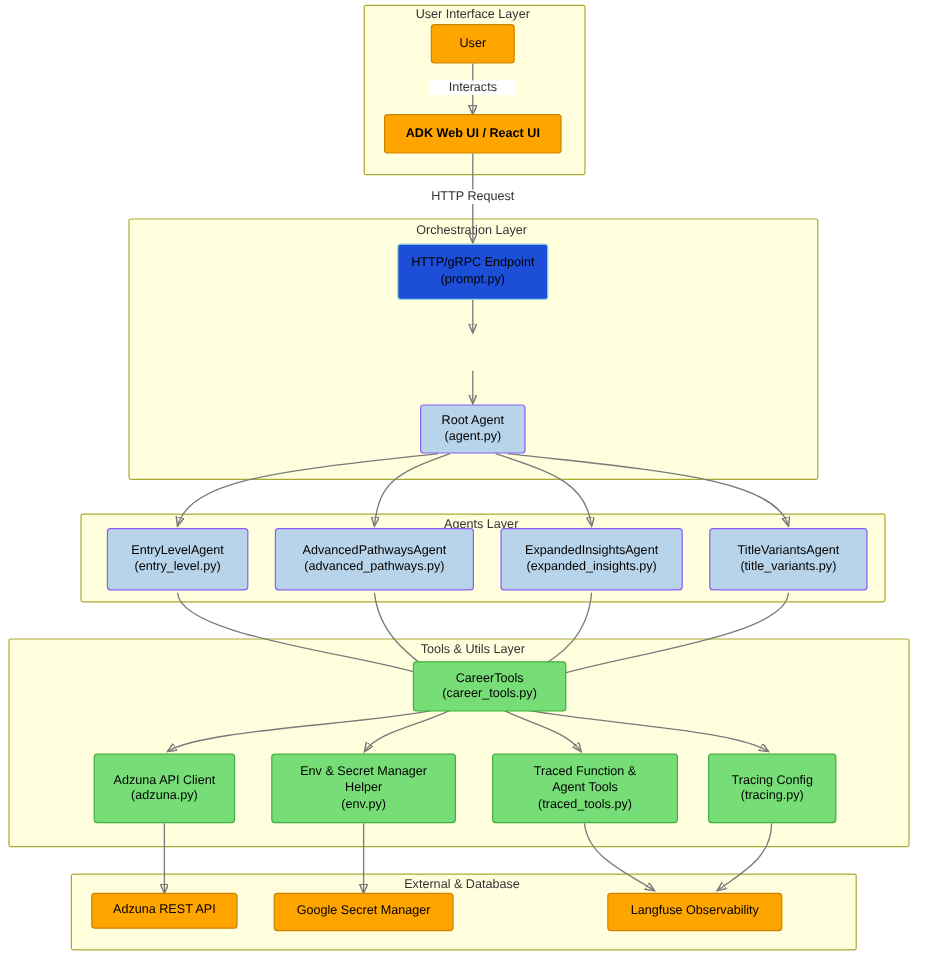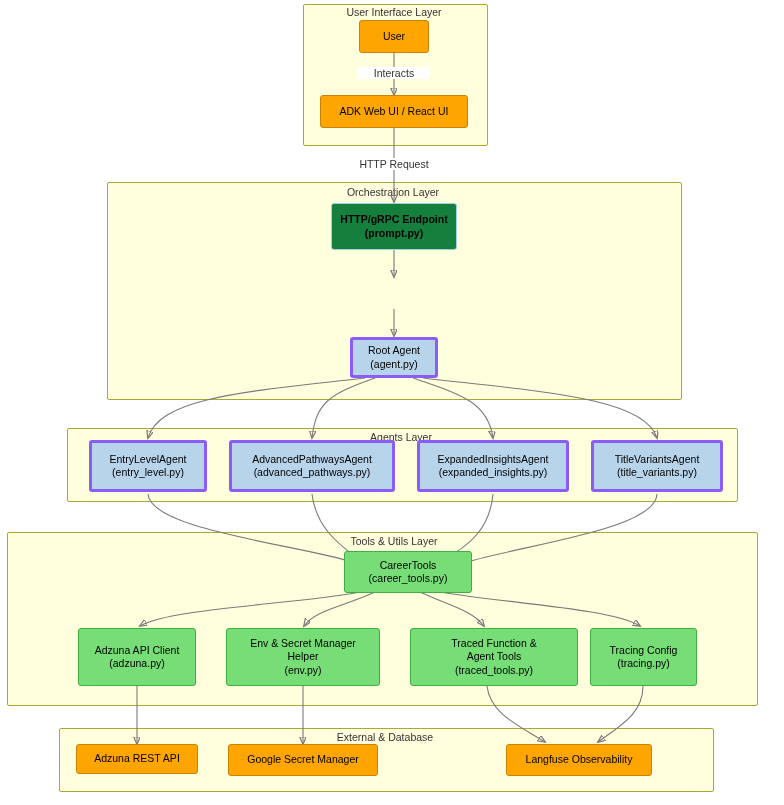--- a/index.html
+++ b/index.html
@@ -50,31 +50,30 @@
     padding: 14px 4px;
   }
   .node .sub {
     display: block;
   }
   .n-orange {
     background: #ffa500;
     border: 1px solid #cc8400;
   }
   .n-lightblue {
-    background: #15803d;
+    background: #1d4ed8;
     border: 1px solid #9ecfe0;
-    font-weight: bold;
   }
   .n-grey {
     background: #e0e4ea;
     border: 1px solid #9aa2ad;
   }
   .n-blue {
     background: #b8d4ea;
-    border: 3px solid #8b5cf6;
+    border: 1px solid #8b5cf6;
   }
   .n-green {
     background: #77dd77;
     border: 1px solid #3faf3f;
   }
   .edge-label {
     position: absolute;
     font-size: 10.5px;
     color: #333333;
     background: #ffffff;
@@ -149,21 +148,21 @@
     <path d="M643,686 C643,714 620,726 598,742" marker-end="url(#arrow)"></path>
   </svg>
 
   <div class="edge-label" style="left:394px; top:67px;">Interacts</div>
   <div class="edge-label" style="left:394px; top:158px;">HTTP Request</div>
 
   <div class="node n-orange" style="left:359px; top:20px; width:70px; height:33px;">
     <span>User</span>
   </div>
 
-  <div class="node n-orange" style="left:320px; top:95px; width:148px; height:33px;">
+  <div class="node n-orange" style="left:320px; top:95px; width:148px; height:33px;font-weight:bold;">
     <span>ADK Web UI / React UI</span>
   </div>
 
   <div class="node n-lightblue" style="left:331px; top:203px; width:126px; height:47px;">
     <span>HTTP/gRPC Endpoint</span>
     <span class="sub">(prompt.py)</span>
   </div>
 
 
   <div class="node n-blue" style="left:350px; top:337px; width:88px; height:41px;">
@@ -200,21 +199,21 @@
     <span>Adzuna API Client</span>
     <span class="sub">(adzuna.py)</span>
   </div>
 
   <div class="node n-green" style="left:226px; top:628px; width:154px; height:58px;">
     <span>Env &amp; Secret Manager</span>
     <span class="sub">Helper</span>
     <span class="sub">(env.py)</span>
   </div>
 
-  <div class="node n-green" style="left:410px; top:628px; width:168px; height:58px;text-align:right;">
+  <div class="node n-green" style="left:410px; top:628px; width:155px; height:58px;text-align:right;">
     <span>Traced Function &amp;</span>
     <span class="sub">Agent Tools</span>
     <span class="sub">(traced_tools.py)</span>
   </div>
 
   <div class="node n-green" style="left:590px; top:628px; width:107px; height:58px;">
     <span>Tracing Config</span>
     <span class="sub">(tracing.py)</span>
   </div>
 

